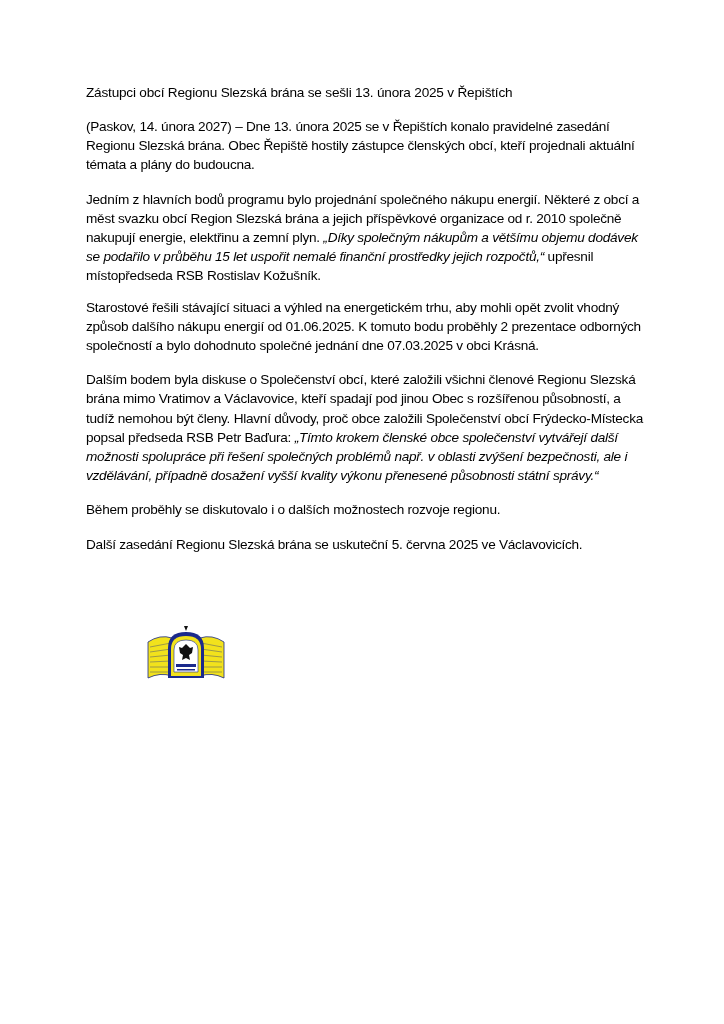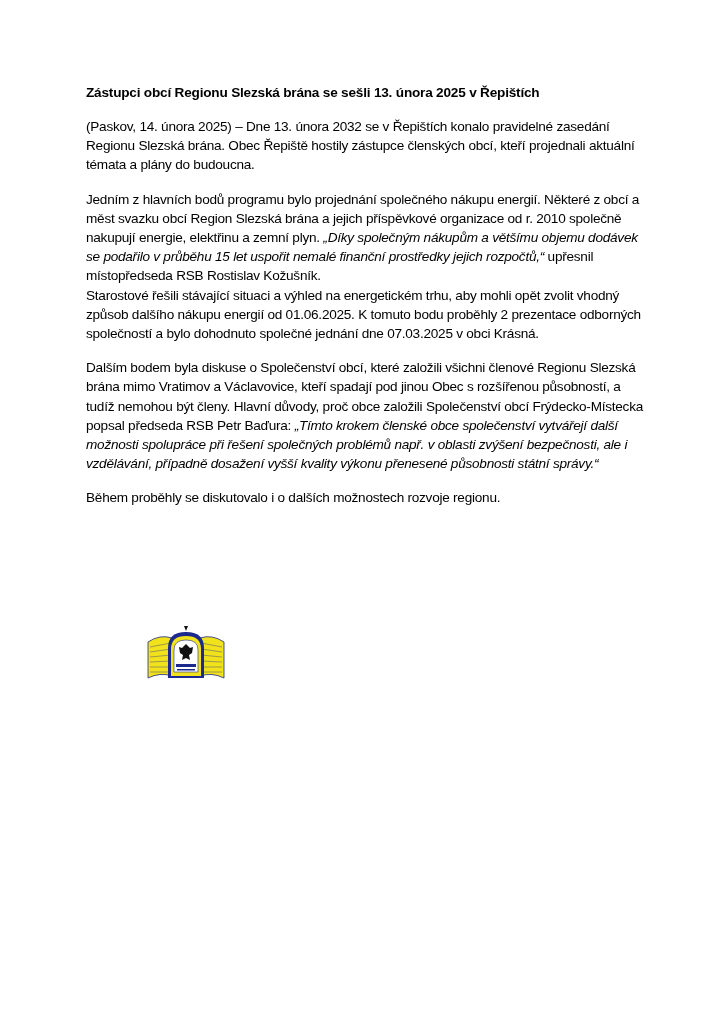--- a/index.html
+++ b/index.html
@@ -1,34 +1,35 @@
 <!DOCTYPE html>
 <html><head>
   <meta charset="utf-8">
   <style>
     html, body { margin: 0; padding: 0; background: #ffffff; }
     body { width: 724px; height: 1024px; position: relative; overflow: hidden;
       font-family: "Liberation Sans", sans-serif; color: #000; }
     .page { position: absolute; left: 86px; top: 84px; width: 560px; }
-    .title { font-weight: bold; font-size: 13.6px; line-height: 18px; margin: 0 0 15px 0; letter-spacing: -0.2px; }
+    .title { font-weight: normal; font-size: 13.6px; line-height: 18px; margin: 0 0 15px 0; letter-spacing: -0.2px; }
     p { font-size: 13.6px; line-height: 19.2px; margin: 0 0 15px 0; letter-spacing: -0.25px; }
-    p.tight { margin-bottom: 0; }
+    p.tight { margin-bottom: 12px; }
     em { font-style: italic; }
     .logo { position: absolute; left: 146px; top: 626px; width: 80px; height: 56px; }
   </style>
 </head>
 <body>
 
 <div class="page">
   <div class="title">Zástupci obcí Regionu Slezská brána se sešli 13. února 2025 v Řepištích</div>
-  <p>(Paskov, 14. února 2025) – Dne 13. února 2032 se v Řepištích konalo pravidelné zasedání Regionu Slezská brána. Obec Řepiště hostily zástupce členských obcí, kteří projednali aktuální témata a plány do budoucna.</p>
+  <p>(Paskov, 14. února 2027) – Dne 13. února 2025 se v Řepištích konalo pravidelné zasedání Regionu Slezská brána. Obec Řepiště hostily zástupce členských obcí, kteří projednali aktuální témata a plány do budoucna.</p>
   <p class="tight"><span>Jedním z hlavních bodů programu bylo projednání společného nákupu energií. Některé z obcí a měst svazku obcí Region Slezská brána a jejich příspěvkové organizace od r. 2010 společně nakupují energie, elektřinu a zemní plyn. </span><em>„Díky společným nákupům a většímu objemu dodávek se podařilo v průběhu 15 let uspořit nemalé finanční prostředky jejich rozpočtů,“</em><span> upřesnil místopředseda RSB Rostislav Kožušník.</span></p>
   <p>Starostové řešili stávající situaci a výhled na energetickém trhu, aby mohli opět zvolit vhodný způsob dalšího nákupu energií od 01.06.2025. K tomuto bodu proběhly 2 prezentace odborných společností a bylo dohodnuto společné jednání dne 07.03.2025 v obci Krásná.</p>
   <p><span>Dalším bodem byla diskuse o Společenství obcí, které založili všichni členové Regionu Slezská brána mimo Vratimov a Václavovice, kteří spadají pod jinou Obec s rozšířenou působností, a tudíž nemohou být členy. Hlavní důvody, proč obce založili Společenství obcí Frýdecko-Místecka popsal předseda RSB Petr Baďura: </span><em>„Tímto krokem členské obce společenství vytvářejí další možnosti spolupráce při řešení společných problémů např. v oblasti zvýšení bezpečnosti, ale i vzdělávání, případně dosažení vyšší kvality výkonu přenesené působnosti státní správy.“</em></p>
   <p>Během proběhly se diskutovalo i o dalších možnostech rozvoje regionu.</p>
+  <p>Další zasedání Regionu Slezská brána se uskuteční 5. června 2025 ve Václavovicích.</p>
 </div>
 
 <div class="logo">
   <svg width="80" height="56" viewBox="0 0 80 56" xmlns="http://www.w3.org/2000/svg">
 
     <g>
       <path d="M2 16 Q14 8 26 12 L26 50 Q14 46 2 52 Z" fill="#f2e21c" stroke="#1b2a8c" stroke-width="0.8"></path>
       <g stroke="#1b2a8c" stroke-width="0.4">
         <line x1="4" y1="21" x2="25" y2="17"></line>
           <line x1="4" y1="26" x2="25" y2="23"></line>

